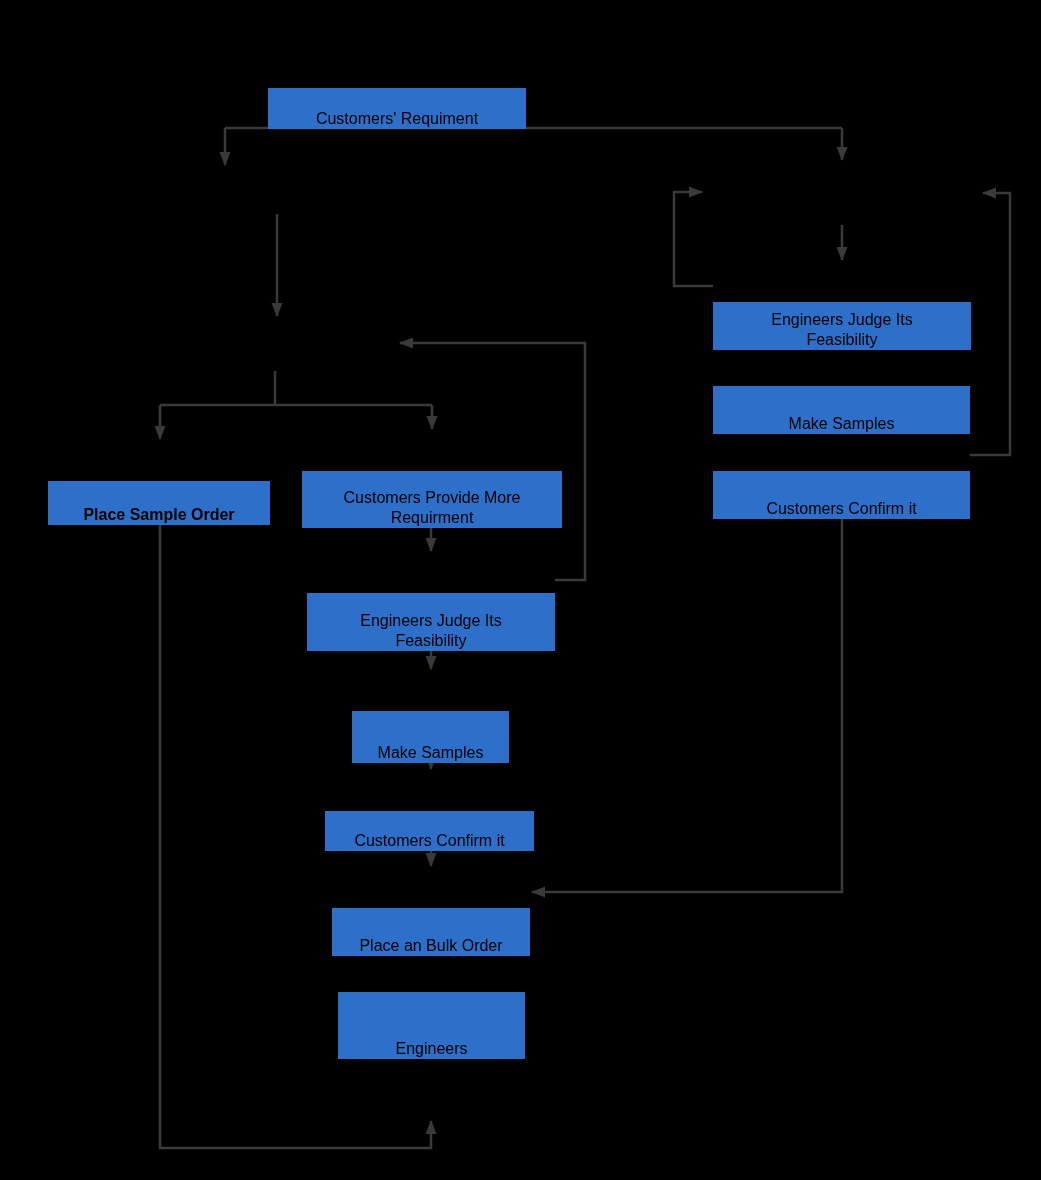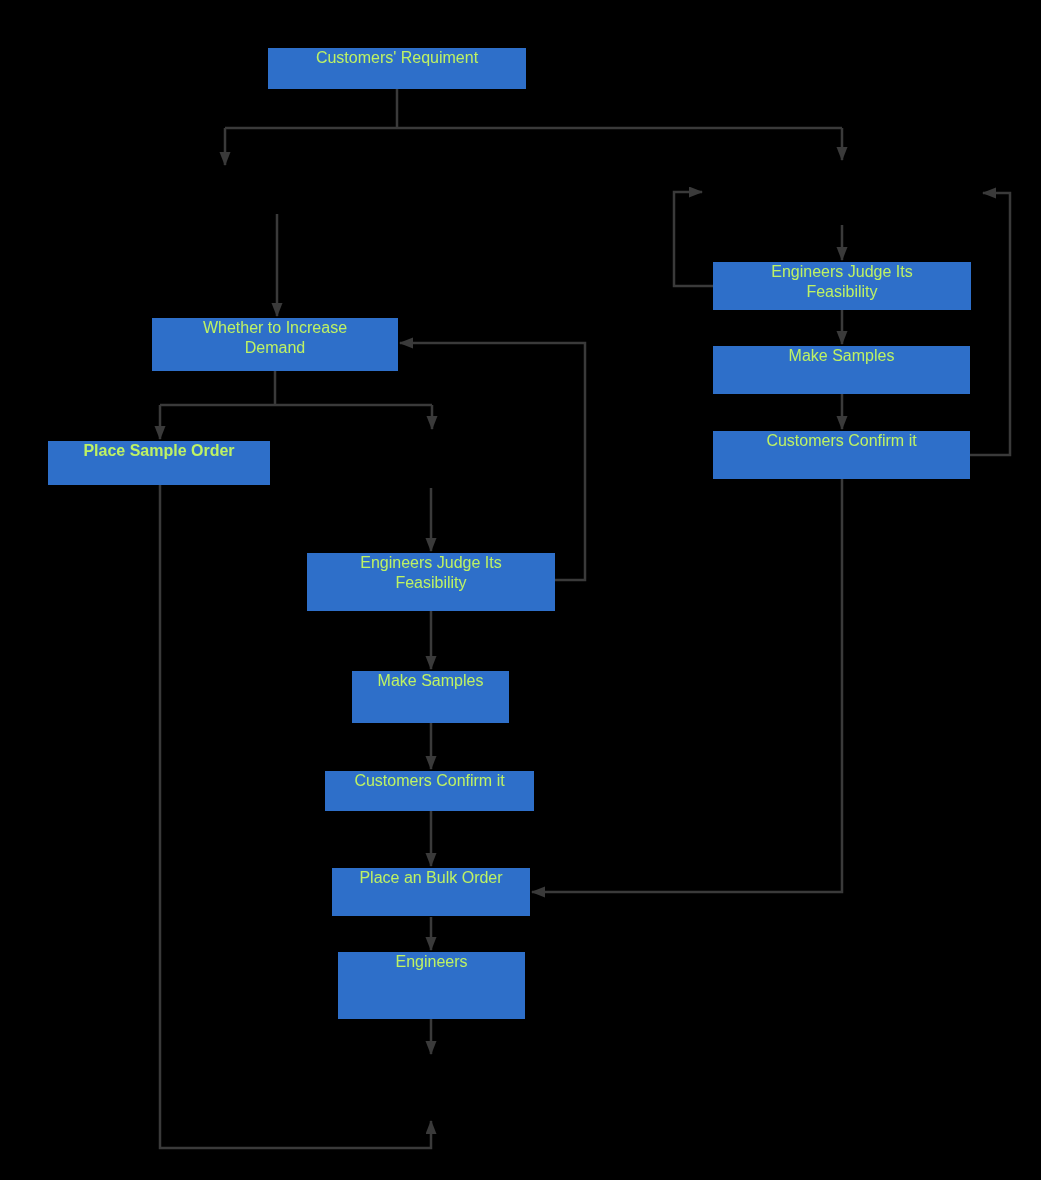--- a/index.html
+++ b/index.html
@@ -18,28 +18,29 @@
   }
   svg.edges polyline {
     fill: none;
     stroke: #3a3a3a;
     stroke-width: 2.5;
     stroke-linejoin: miter;
   }
   .node {
     position: absolute;
     background: #2e6fc9;
-    color: #bef264;
+    color: #000000;
     display: flex;
-    align-items: flex-start;
+    align-items: flex-end;
     justify-content: center;
     text-align: center;
     font-size: 16px;
     line-height: 1.25;
     box-sizing: border-box;
+    margin-top: 40px;
   }
   .node span { display: inline-block; }
   .w165 span { max-width: 165px; }
   .w170 span { max-width: 170px; }
   .w185 span { max-width: 185px; }
   .w190 span { max-width: 190px; }
   .w90  span { max-width: 90px; }
 </style>
 </head>
 <body>
@@ -93,28 +94,28 @@
   </div>
 
   <div class="node" style="left:713px; top:346px; width:257px; height:48px;">
     <span>Make Samples</span>
   </div>
 
   <div class="node" style="left:713px; top:431px; width:257px; height:48px;">
     <span>Customers Confirm it</span>
   </div>
 
-  <div class="node w165" style="left:152px; top:318px; width:246px; height:53px;">
-    <span>Whether to Increase Demand</span>
-  </div>
 
   <div class="node" style="left:48px; top:441px; width:222px; height:44px;font-weight:bold;">
     <span>Place Sample Order</span>
   </div>
 
+  <div class="node w190" style="left:302px; top:431px; width:260px; height:57px;">
+    <span>Customers Provide More Requirment</span>
+  </div>
 
   <div class="node w170" style="left:307px; top:553px; width:248px; height:58px;">
     <span>Engineers Judge Its Feasibility</span>
   </div>
 
   <div class="node" style="left:352px; top:671px; width:157px; height:52px;">
     <span>Make Samples</span>
   </div>
 
   <div class="node" style="left:325px; top:771px; width:209px; height:40px;">

